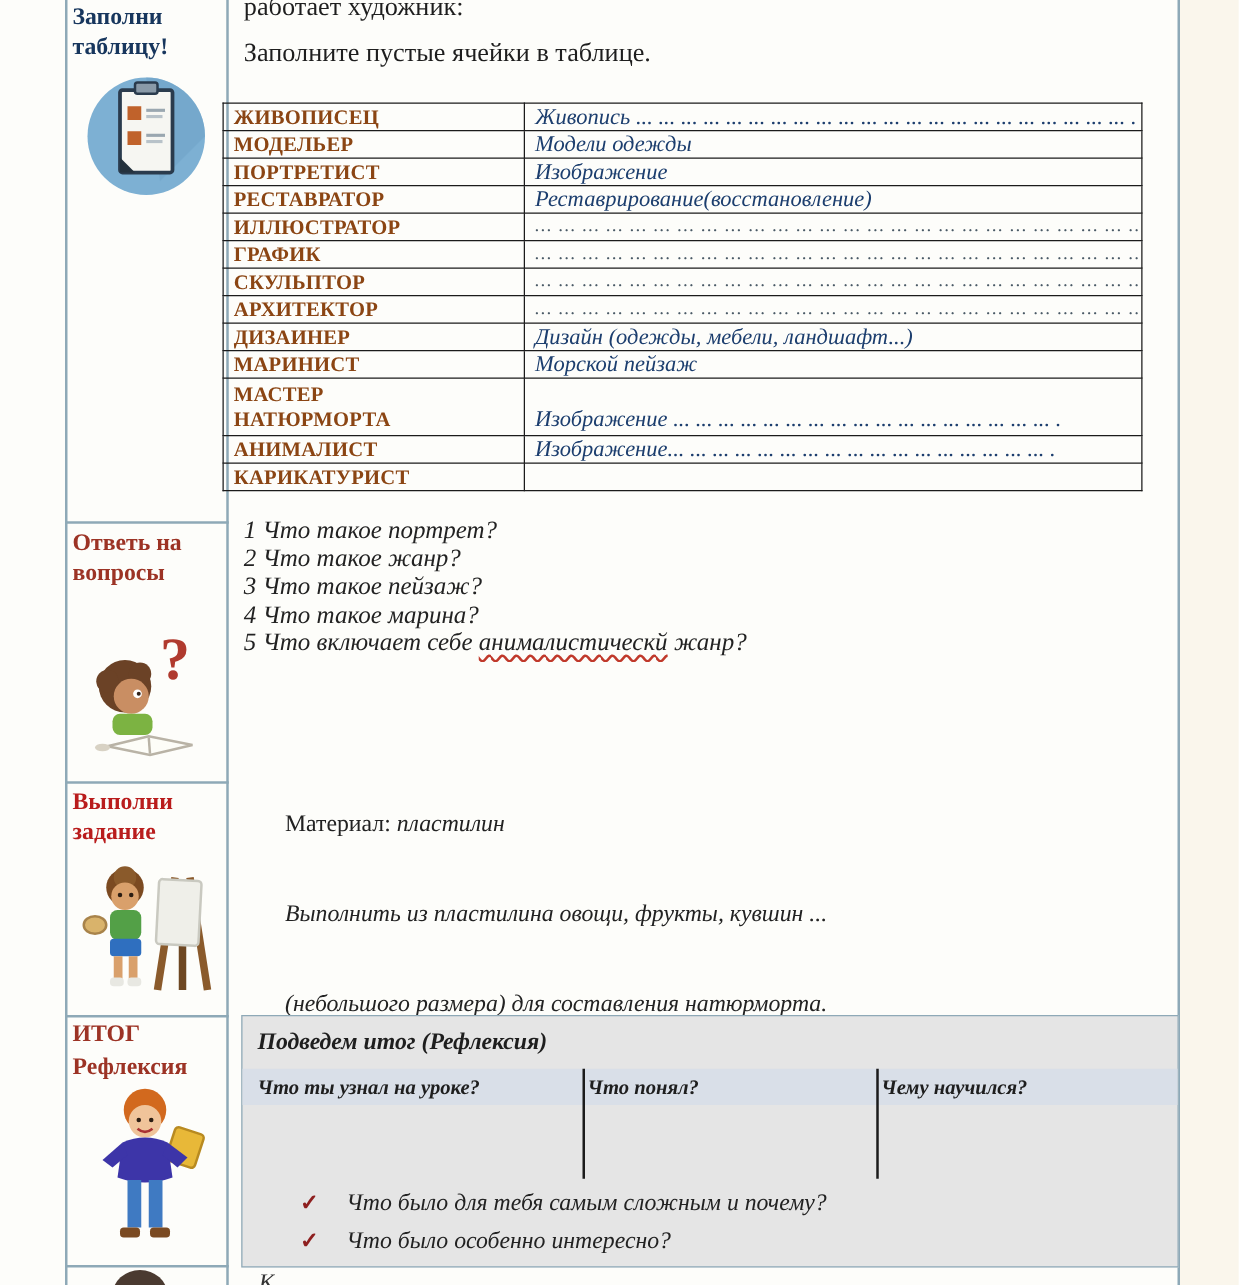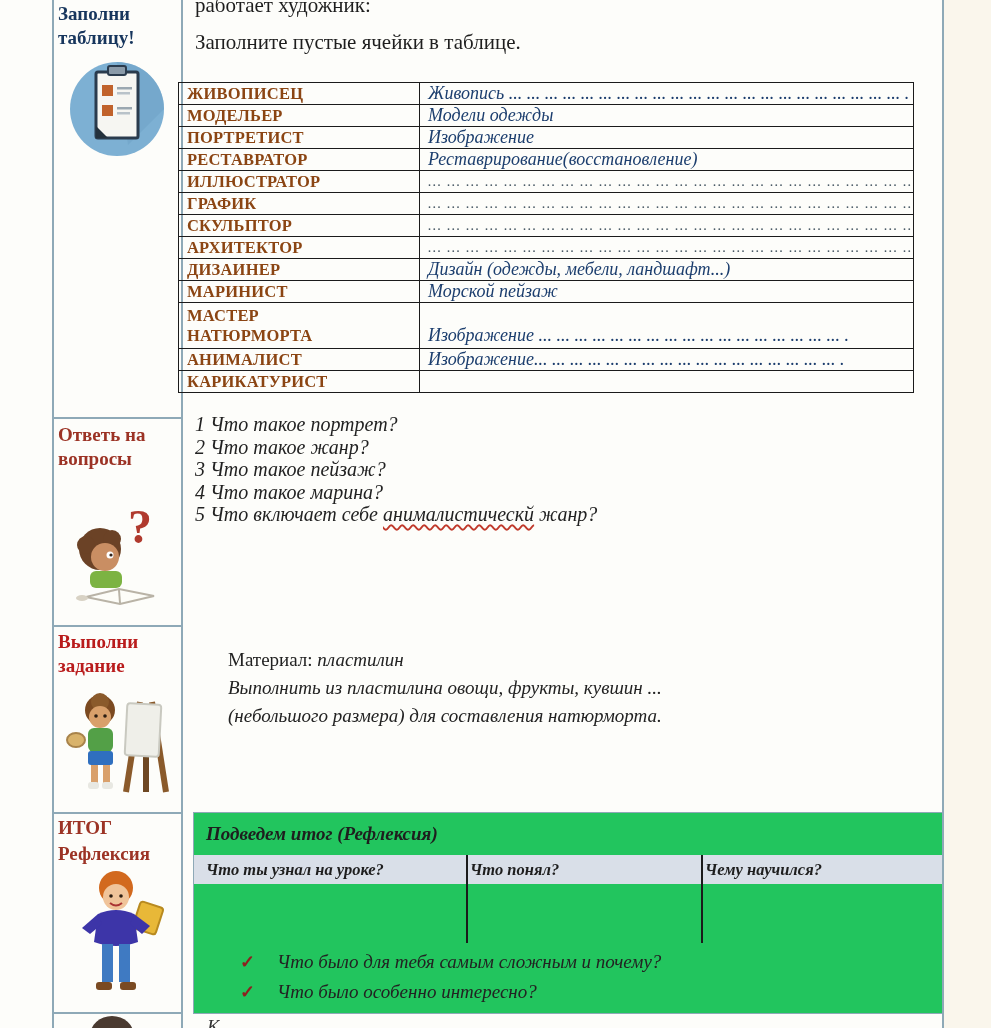--- a/index.html
+++ b/index.html
@@ -52,26 +52,26 @@
     font-style:italic;font-size:18px;color:#1c3e6e;
   }
   .prof-table .value.dots{color:#4a5a66;font-size:15px;letter-spacing:1px;}
 
   
   .questions{position:absolute;left:195px;top:413px;font-style:italic;font-size:20px;line-height:22.5px;color:#222;}
   .misspelled{text-decoration:underline wavy #c0392b;text-decoration-thickness:1.5px;text-underline-offset:3px;}
 
   
   .task{position:absolute;left:228px;top:646px;font-size:19px;line-height:28px;color:#222;}
-  .task .it{font-style:italic;}
+  .task .it{font-style:italic;margin-top:44px;}
 
   
   .refl-box{
     position:absolute;left:193px;top:812px;width:748px;height:200px;
-    border:1.5px solid #8ea9b7;background:#22c55e;
+    border:1.5px solid #8ea9b7;background:#e5e5e5;
   }
   .refl-title{position:absolute;left:12px;top:10px;font-style:italic;font-weight:bold;font-size:19px;color:#1e1e1e;}
   .refl-header{
     position:absolute;left:0;top:42px;width:100%;height:29px;
     background:#d9dfe8;display:flex;align-items:center;
   }
   .refl-header .hc{font-style:italic;font-weight:bold;font-size:16.5px;color:#1e1e1e;padding-left:12px;box-sizing:border-box;}
   .hc1{width:264px;}
   .hc2{width:235px;}
   .hc3{width:241px;}

